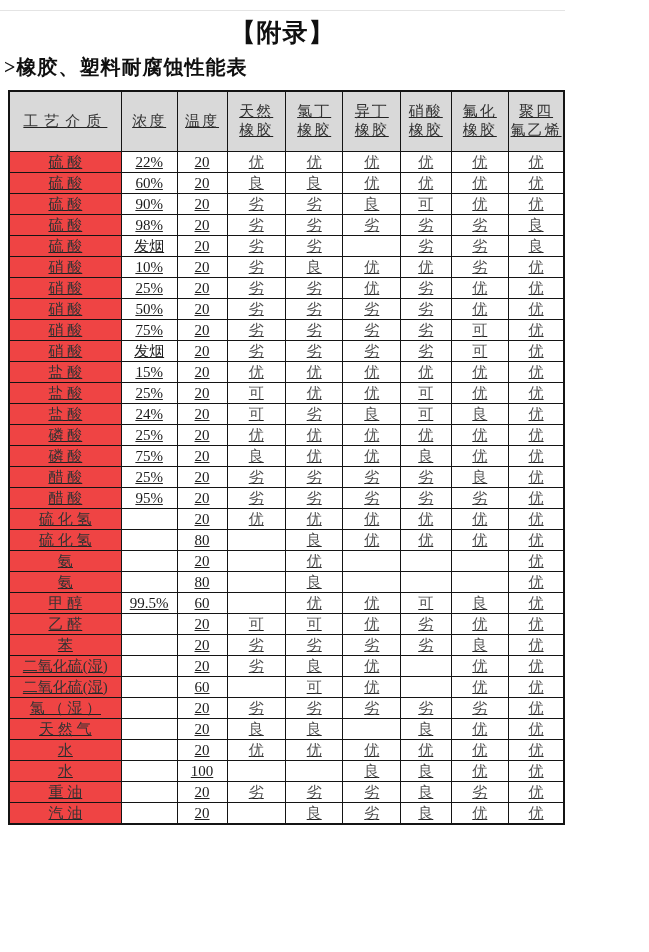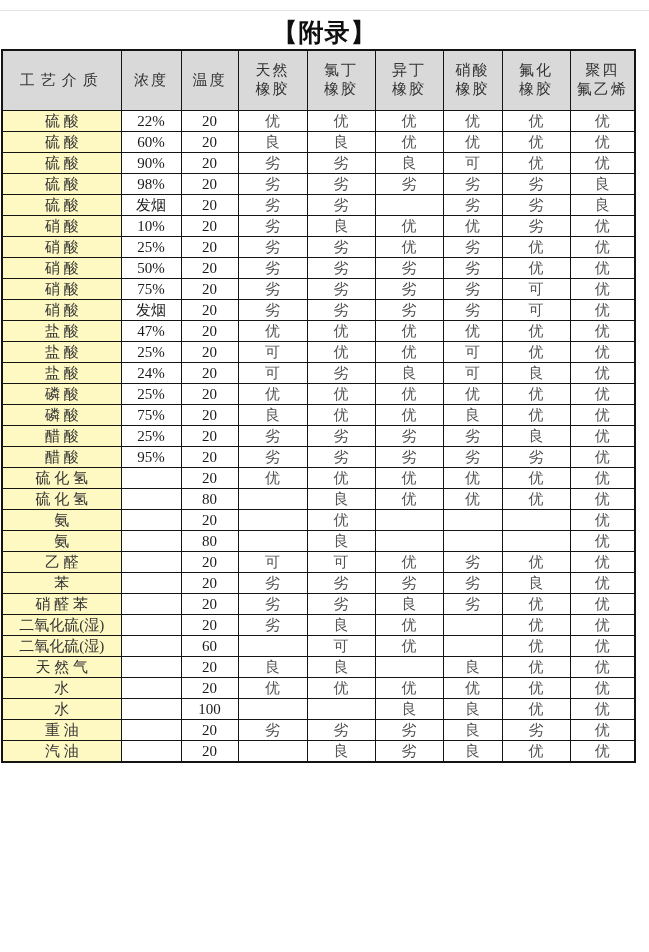--- a/index.html
+++ b/index.html
@@ -1,67 +1,68 @@
 <!DOCTYPE html>
 <html><head>
 <meta charset="utf-8">
 <style>
   * { box-sizing: border-box; }
   html, body { margin: 0; padding: 0; background: #ffffff; }
   .page {
-    width: 649px; height: 952px; position: relative; overflow: hidden;
+    width: 565px; height: 952px; position: relative; overflow: hidden;
     background: #ffffff;
     font-family: "Liberation Serif", "DejaVu Serif", serif;
     color: #222;
   }
   .top-rule {
     position: absolute; top: 10px; left: 0; width: 649px; height: 1px;
     background: #e4e4e4;
   }
   .doc-title {
     margin: 0; padding-top: 16px;
     text-align: center; font-size: 25px; font-weight: bold;
     letter-spacing: 1px; color: #101010;
   }
   .doc-subtitle {
     margin: 5px 0 9px 4px;
     font-size: 20px; font-weight: bold; color: #101010;
     letter-spacing: 1px;
   }
   table.corrosion {
     border-collapse: collapse; table-layout: fixed;
-    margin-left: 1px; border: 2px solid #141414;
+    margin-left: 8px; border: 2px solid #141414; text-decoration: underline;
   }
   .corrosion th, .corrosion td {
     border: 1px solid #141414;
     text-align: center; vertical-align: middle;
     padding: 0; overflow: hidden;
   }
   .corrosion thead th {
     background: #d9d9d9;
     height: 60px; font-weight: normal; font-size: 15px;
     line-height: 1.3; white-space: pre-line;
     color: #333; letter-spacing: 2px;
   }
   .corrosion thead th.first { letter-spacing: 6px; }
   .corrosion tbody td {
     height: 20.6px; font-size: 15px; line-height: 20px; color: #1f1f1f;
   }
   .corrosion td.medium {
-    background: #fef9c3; color: #333; white-space: pre;
+    background: #ef4444; color: #333; white-space: pre;
   }
   .corrosion td.rating { color: #525252; }
   .corrosion td.num { color: #1a1a1a; }
 </style>
 </head>
 <body>
 
 <div class="page">
   <div class="top-rule"></div>
   <h1 class="doc-title">【附录】</h1>
+  <h2 class="doc-subtitle">&gt;橡胶、塑料耐腐蚀性能表</h2>
 
   <table class="corrosion">
     <colgroup id="colgroup">
         <col style="width: 119px;">
         <col style="width: 60px;">
         <col style="width: 57px;">
         <col style="width: 69px;">
         <col style="width: 68px;">
         <col style="width: 68px;">
         <col style="width: 59px;">
@@ -193,21 +194,21 @@
           <td class="num">20</td>
           <td class="rating">劣</td>
           <td class="rating">劣</td>
           <td class="rating">劣</td>
           <td class="rating">劣</td>
           <td class="rating">可</td>
           <td class="rating">优</td>
         </tr>
         <tr>
           <td class="medium">盐 酸</td>
-          <td class="num">47%</td>
+          <td class="num">15%</td>
           <td class="num">20</td>
           <td class="rating">优</td>
           <td class="rating">优</td>
           <td class="rating">优</td>
           <td class="rating">优</td>
           <td class="rating">优</td>
           <td class="rating">优</td>
         </tr>
         <tr>
           <td class="medium">盐 酸</td>
@@ -313,20 +314,31 @@
           <td class="num"></td>
           <td class="num">80</td>
           <td class="rating"></td>
           <td class="rating">良</td>
           <td class="rating"></td>
           <td class="rating"></td>
           <td class="rating"></td>
           <td class="rating">优</td>
         </tr>
         <tr>
+          <td class="medium">甲 醇</td>
+          <td class="num">99.5%</td>
+          <td class="num">60</td>
+          <td class="rating"></td>
+          <td class="rating">优</td>
+          <td class="rating">优</td>
+          <td class="rating">可</td>
+          <td class="rating">良</td>
+          <td class="rating">优</td>
+        </tr>
+        <tr>
           <td class="medium">乙 醛</td>
           <td class="num"></td>
           <td class="num">20</td>
           <td class="rating">可</td>
           <td class="rating">可</td>
           <td class="rating">优</td>
           <td class="rating">劣</td>
           <td class="rating">优</td>
           <td class="rating">优</td>
         </tr>
@@ -335,50 +347,50 @@
           <td class="num"></td>
           <td class="num">20</td>
           <td class="rating">劣</td>
           <td class="rating">劣</td>
           <td class="rating">劣</td>
           <td class="rating">劣</td>
           <td class="rating">良</td>
           <td class="rating">优</td>
         </tr>
         <tr>
-          <td class="medium">硝 醛 苯</td>
-          <td class="num"></td>
-          <td class="num">20</td>
-          <td class="rating">劣</td>
-          <td class="rating">劣</td>
-          <td class="rating">良</td>
-          <td class="rating">劣</td>
-          <td class="rating">优</td>
-          <td class="rating">优</td>
-        </tr>
-        <tr>
           <td class="medium">二氧化硫(湿)</td>
           <td class="num"></td>
           <td class="num">20</td>
           <td class="rating">劣</td>
           <td class="rating">良</td>
           <td class="rating">优</td>
           <td class="rating"></td>
           <td class="rating">优</td>
           <td class="rating">优</td>
         </tr>
         <tr>
           <td class="medium">二氧化硫(湿)</td>
           <td class="num"></td>
           <td class="num">60</td>
           <td class="rating"></td>
           <td class="rating">可</td>
           <td class="rating">优</td>
           <td class="rating"></td>
           <td class="rating">优</td>
+          <td class="rating">优</td>
+        </tr>
+        <tr>
+          <td class="medium">氯 （ 湿 ）</td>
+          <td class="num"></td>
+          <td class="num">20</td>
+          <td class="rating">劣</td>
+          <td class="rating">劣</td>
+          <td class="rating">劣</td>
+          <td class="rating">劣</td>
+          <td class="rating">劣</td>
           <td class="rating">优</td>
         </tr>
         <tr>
           <td class="medium">天 然 气</td>
           <td class="num"></td>
           <td class="num">20</td>
           <td class="rating">良</td>
           <td class="rating">良</td>
           <td class="rating"></td>
           <td class="rating">良</td>

